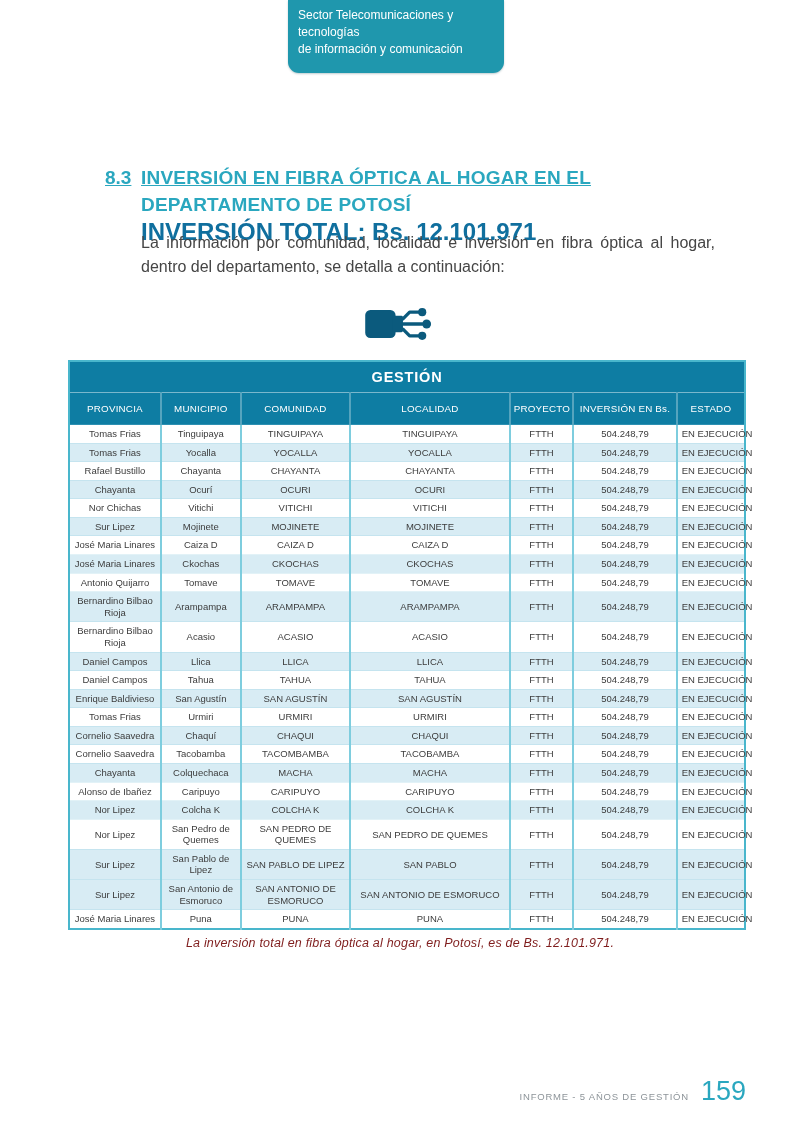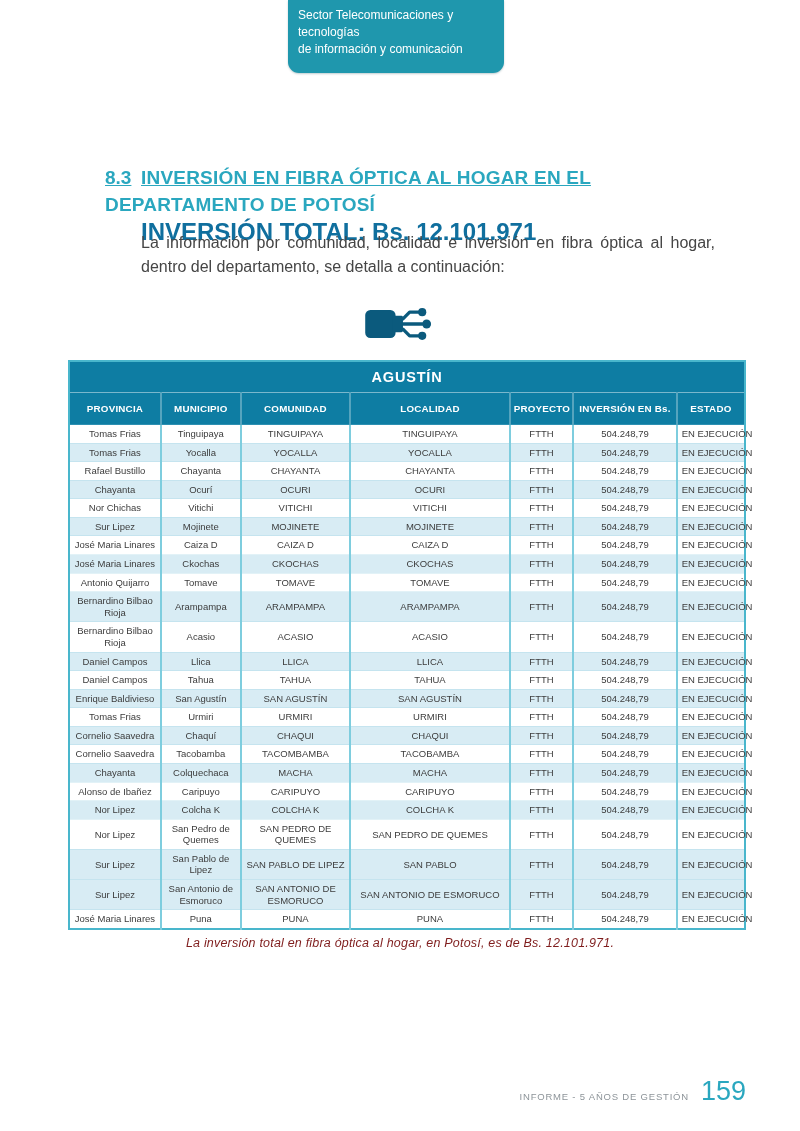--- a/index.html
+++ b/index.html
@@ -27,21 +27,21 @@
     padding:7px 10px 16px 10px;
     font-size:12px;line-height:1.4;
     box-shadow:0 1px 2px rgba(0,60,70,0.25);
   }
 
   
   .heading{position:absolute;left:105px;top:164px;width:620px;color:var(--teal-heading);}
   .heading .row1{display:flex;text-decoration:underline;}
   .h-num{width:36px;flex:0 0 36px;font-weight:bold;font-size:19px;line-height:27px;}
   .h-line{font-weight:bold;font-size:19px;line-height:27px;letter-spacing:0.2px;}
-  .h-indent{}
+  .h-indent{margin-left:36px;}
   .h-sub{margin-left:36px;font-weight:bold;font-size:24px;line-height:27px;color:var(--blue-subtitle);}
   .intro{
     position:absolute;left:141px;top:231px;width:574px;
     font-size:16px;line-height:1.5;color:#454545;
     text-align:justify;
   }
 
   
   .icon-wrap{position:absolute;top:301px;left:50%;transform:translateX(-50%);width:74px;height:46px;}
   .icon-wrap svg{display:block;width:100%;height:100%;}
@@ -49,21 +49,21 @@
   
   .table-wrap{position:absolute;left:68px;top:360px;width:678px;}
   table{width:100%;border-collapse:collapse;table-layout:fixed;border:2px solid var(--outer);}
   tr.title-row th{
     background:var(--teal-header);color:#fff;
     font-size:14.5px;font-weight:bold;letter-spacing:0.8px;
     padding:7px 4px;border-bottom:1px solid rgba(255,255,255,0.45);
   }
   tr.header-row th{
     background:var(--teal-header);color:#fff;
-    font-size:9.8px;font-weight:bold;letter-spacing:0.2px;
+    font-size:9.8px;font-weight:normal;letter-spacing:0.2px;
     padding:10px 3px;text-align:center;
   }
   tr.header-row th + th{border-left:2px solid rgba(255,255,255,0.30);}
   tbody td{
     font-size:9.5px;color:var(--txt);text-align:center;
     padding:3px 4px;line-height:1.22;vertical-align:middle;
     border-top:1px solid rgba(140,205,225,0.25);
   }
   tbody td + td{border-left:2px solid var(--grid);}
   tbody tr.alt{background:var(--row-alt);}
@@ -128,21 +128,21 @@
         <col style="width:13.6%">
           <col style="width:11.8%">
           <col style="width:16.2%">
         <col style="width:23.6%">
           <col style="width:9.4%">
           <col style="width:15.3%">
         <col style="width:10.1%">
       </colgroup>
       <thead>
         <tr class="title-row">
-          <th colspan="7">AGUSTÍN</th>
+          <th colspan="7">GESTIÓN</th>
         </tr>
         <tr class="header-row">
             <th>PROVINCIA</th>
             <th>MUNICIPIO</th>
             <th>COMUNIDAD</th>
             <th>LOCALIDAD</th>
             <th>PROYECTO</th>
             <th>INVERSIÓN EN Bs.</th>
             <th>ESTADO</th>
           </tr>

